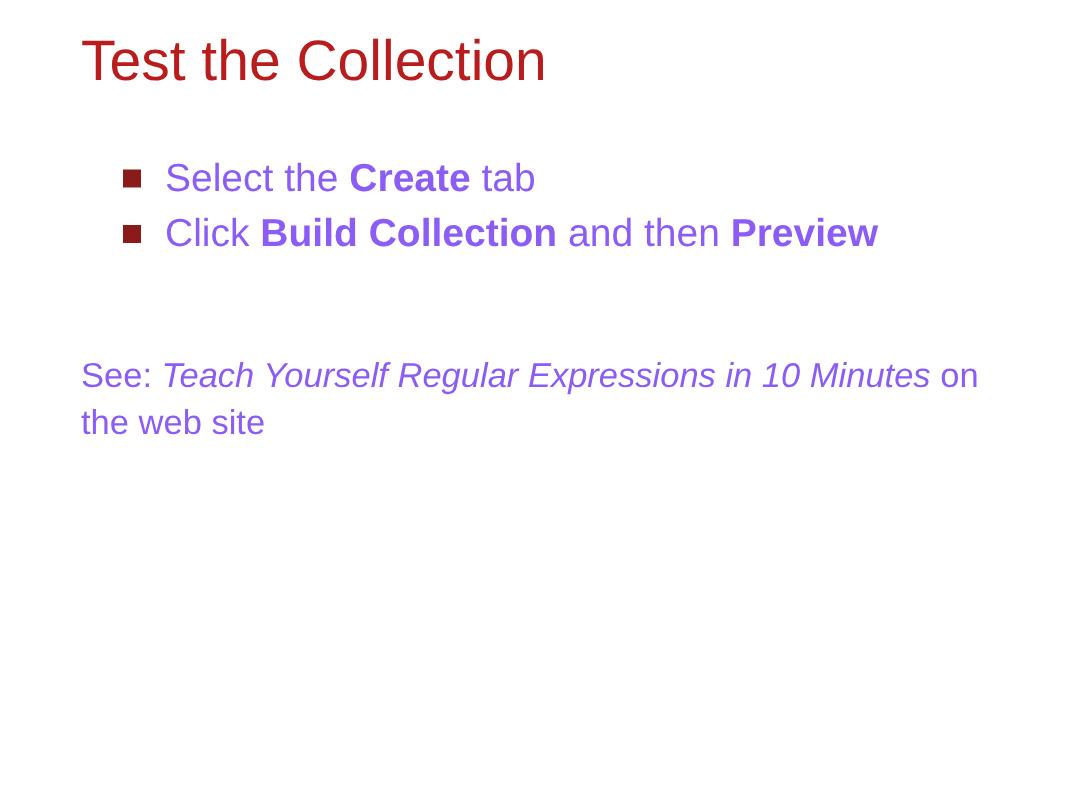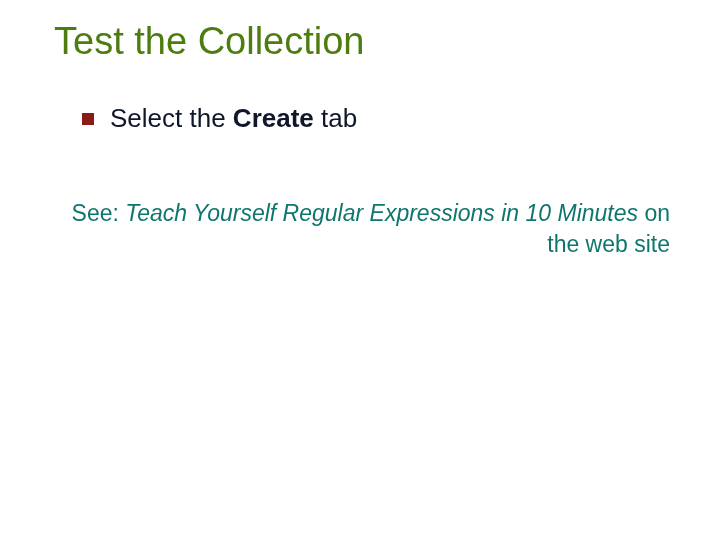--- a/index.html
+++ b/index.html
@@ -7,62 +7,64 @@
       width: 720px;
       height: 540px;
       background: #ffffff;
       font-family: Verdana, Geneva, sans-serif;
       color: #333333;
       padding: 20px 50px 20px 60px;
     }
     .title {
       font-size: 38px;
       font-weight: normal;
-      color: #4d7c0f;
+      color: #b91c1c;
       margin-bottom: 38px;
       margin-left: -6px;
     }
     .bullets {
       list-style: none;
       margin-left: 22px;
       margin-bottom: 62px;
     }
     .bullets li {
       position: relative;
       font-size: 26px;
       line-height: 1.35;
-      color: #0f172a;
+      color: #8b5cf6;
       padding-left: 28px;
       margin-bottom: 2px;
     }
     .bullets li::before {
       content: "";
       position: absolute;
       left: 0;
       top: 0.45em;
       width: 12px;
       height: 12px;
       background: #8b1a1a;
     }
     .bold { font-weight: bold; }
     .see-line {
       font-size: 23px;
       line-height: 1.35;
-      color: #0f766e;
+      color: #8b5cf6;
       margin-left: -6px;
-      text-align: right;
     }
     .italic { font-style: italic; }
   </style>
 </head>
 <body>
 
 <h1 class="title">Test the Collection</h1>
 
 <ul class="bullets">
   <li>
     <span>Select the </span><span class="bold">Create</span><span> tab</span><span class="bold"></span><span></span>
   </li>
+  <li>
+    <span>Click </span><span class="bold">Build Collection</span><span> and then </span><span class="bold">Preview</span><span></span>
+  </li>
 </ul>
 
 <p class="see-line">
   <span>See: </span><span class="italic">Teach Yourself Regular Expressions in 10 Minutes</span><span> on the web site</span>
 </p>
 
 </body></html>

